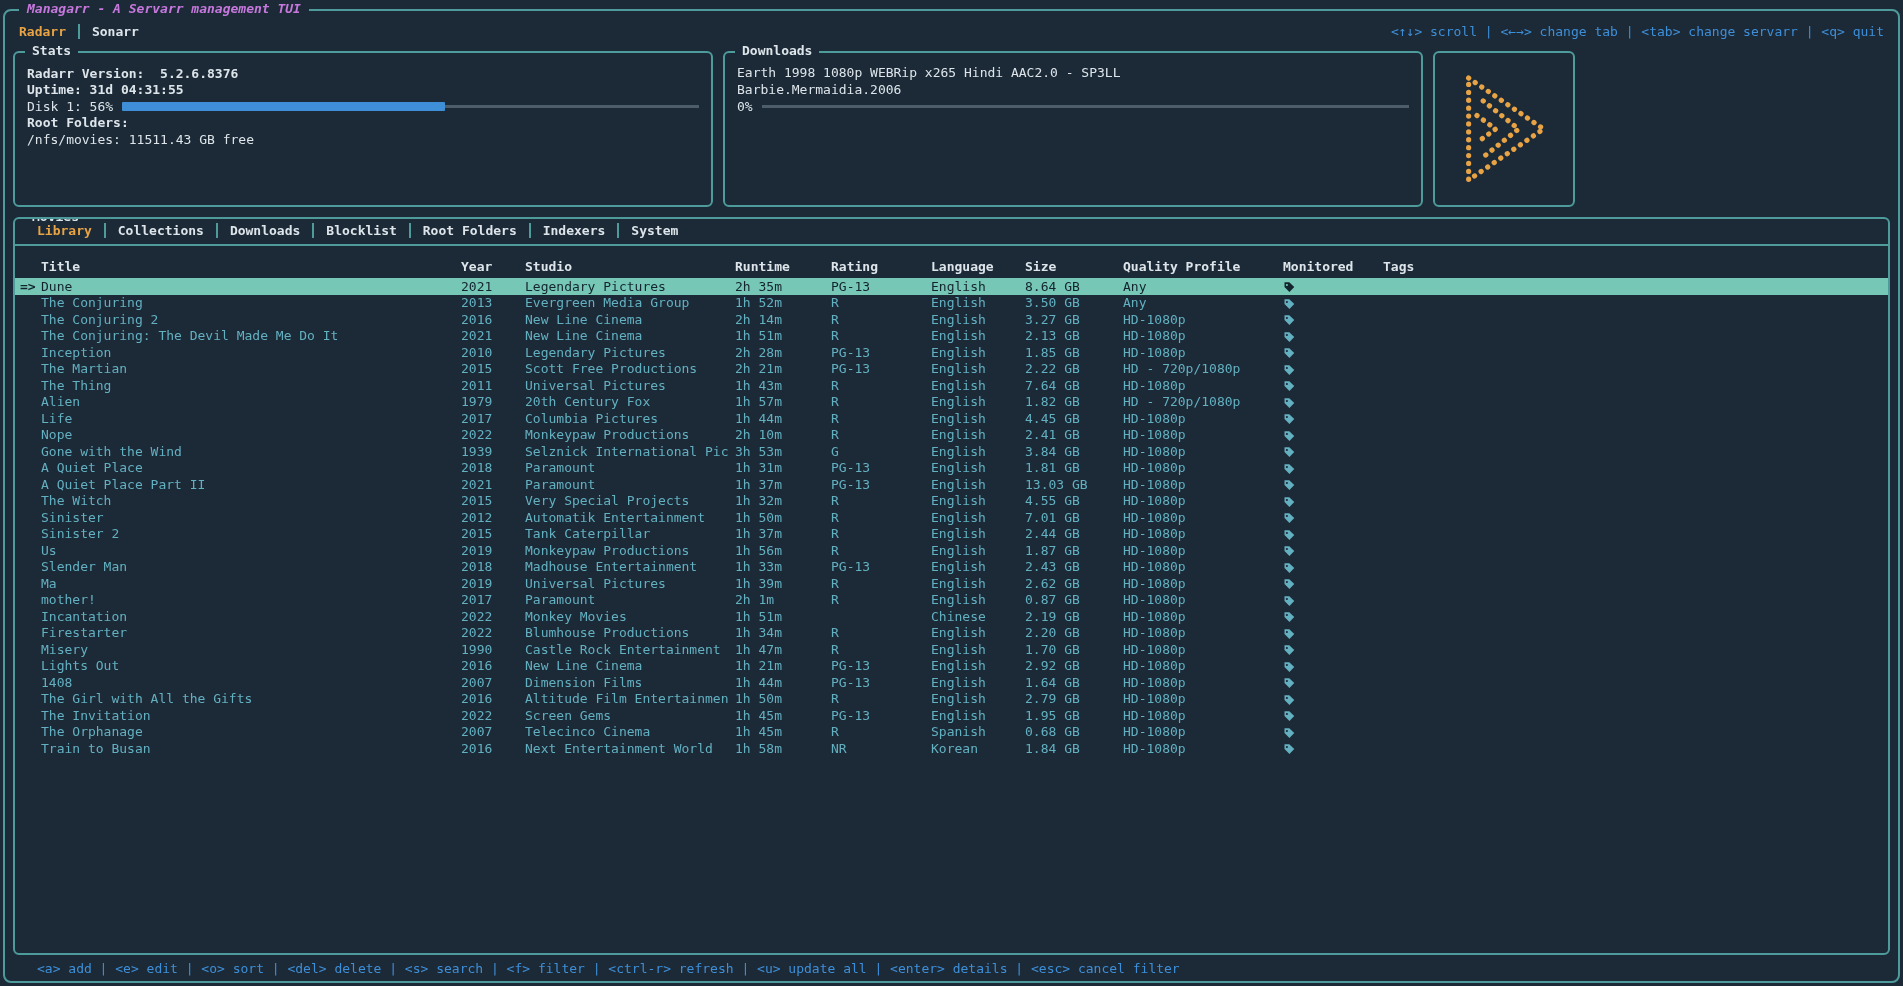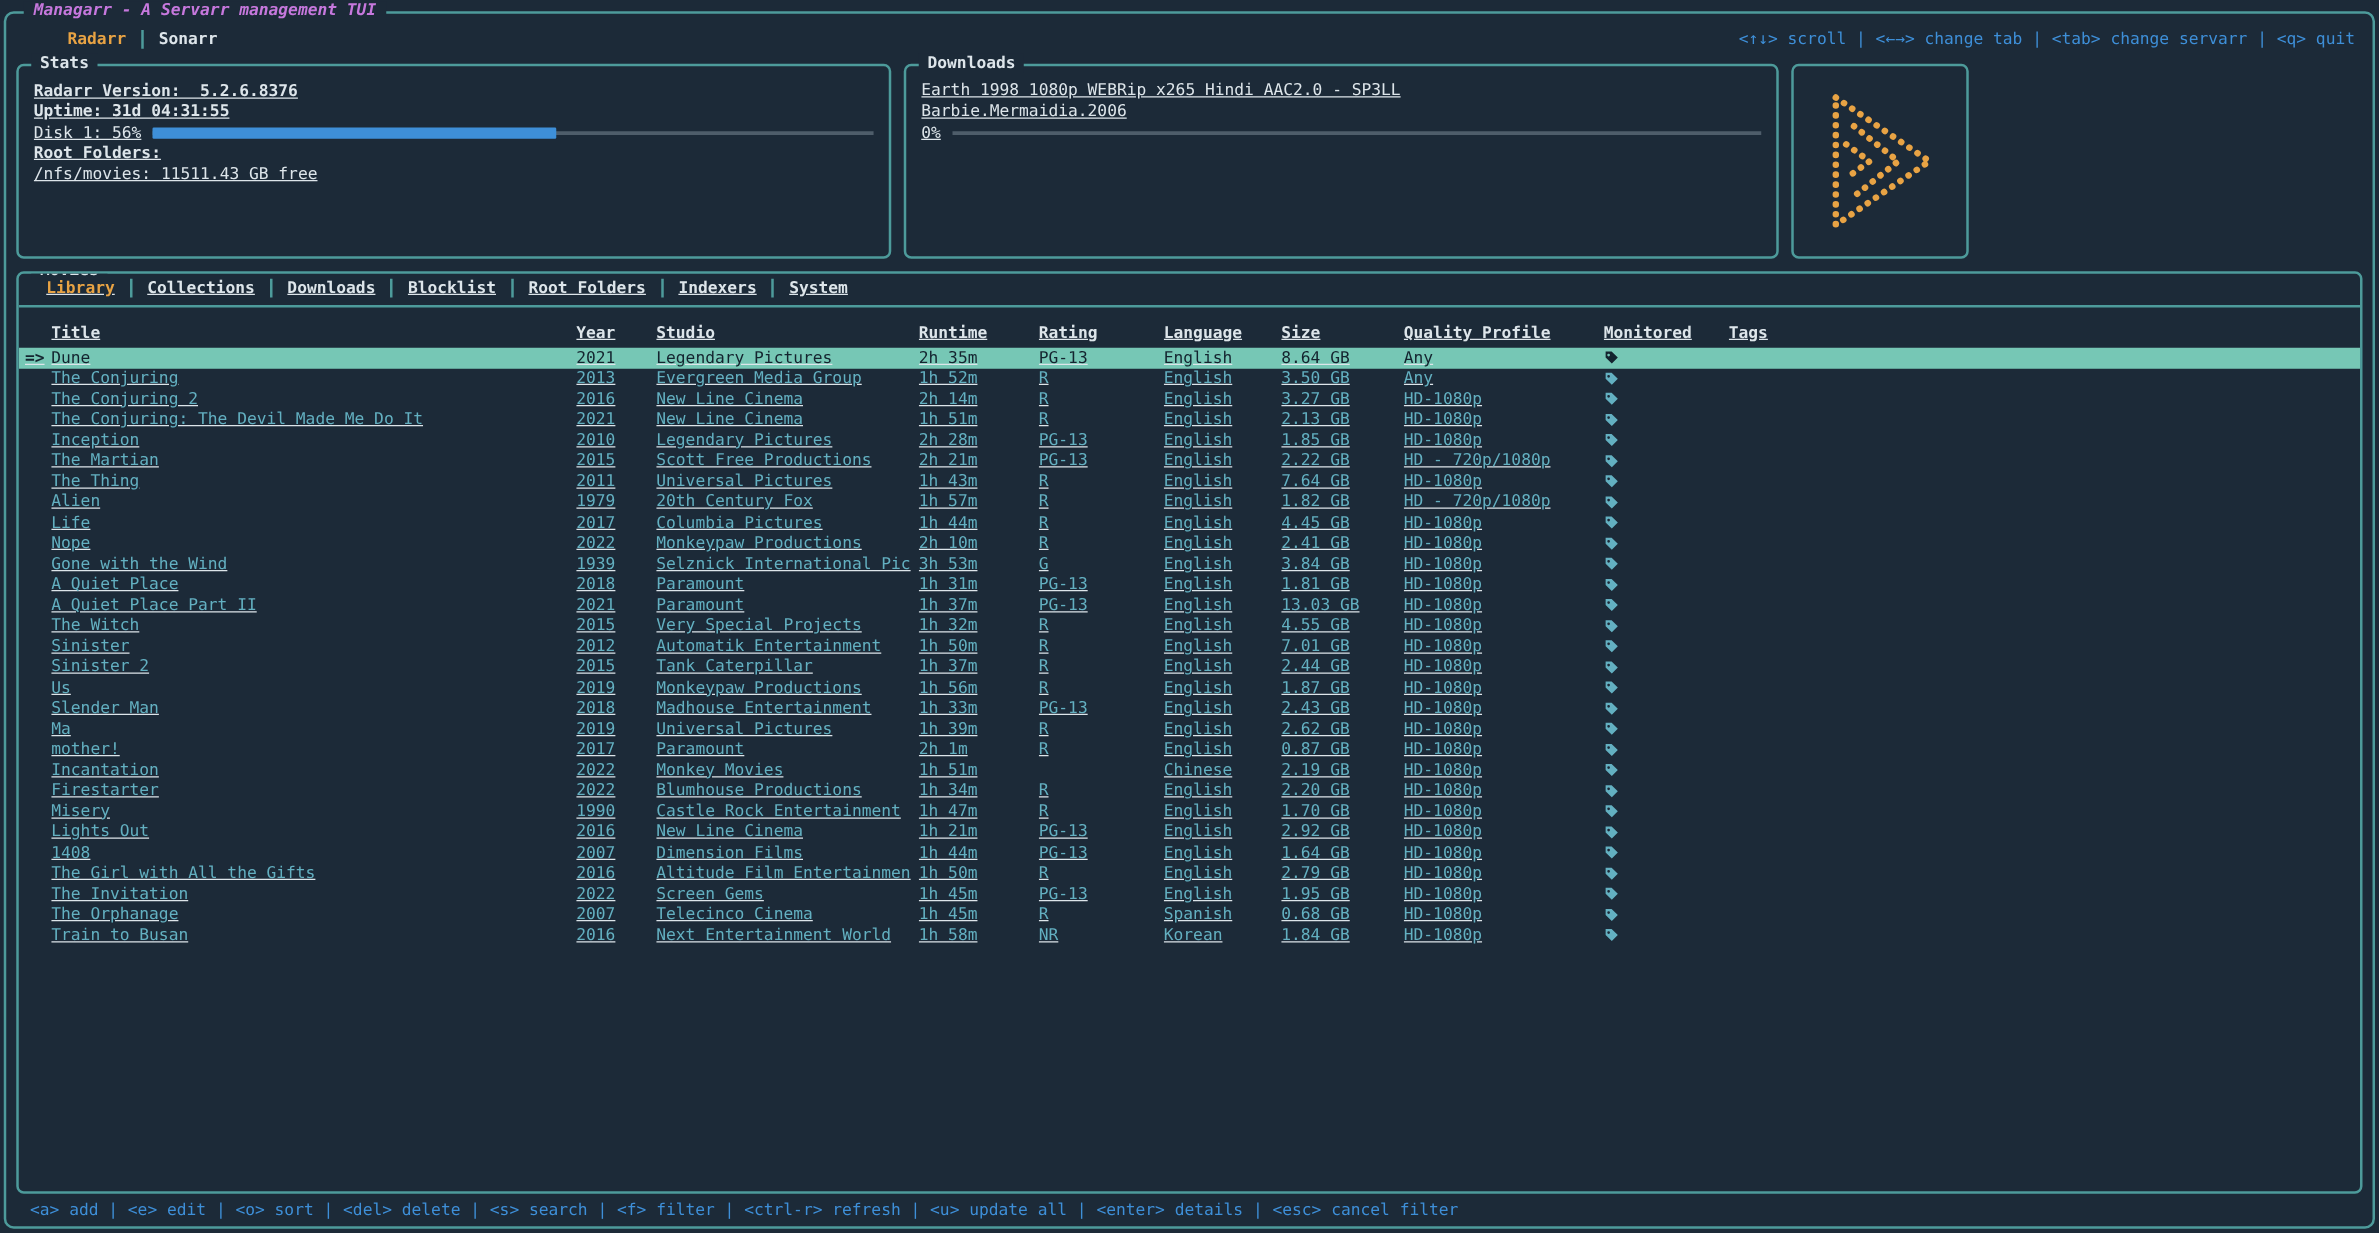--- a/index.html
+++ b/index.html
@@ -8,26 +8,26 @@
     --sel-bg:#76c7b5; --sel-fg:#14242f; --track:#4e5d6a;
   }
   *{box-sizing:border-box;margin:0;padding:0;}
   html,body{width:1903px;height:986px;background:var(--bg);overflow:hidden;}
   body{font-family:"DejaVu Sans Mono","Liberation Mono",monospace;font-size:13px;color:var(--fg);position:relative;}
   .app{position:absolute;top:9px;left:3px;width:1897px;bottom:3px;border:2px solid var(--border);border-radius:8px;display:flex;flex-direction:column;}
   .frame-title{position:absolute;top:-10px;left:14px;background:var(--bg);padding:0 8px;color:var(--magenta);font-style:italic;font-weight:bold;white-space:pre;}
   .topbar{display:flex;align-items:center;padding:8px 14px 0 14px;height:32px;flex:0 0 auto;}
   .servarr-tabs{display:flex;align-items:center;}
   .servarr-tab{font-weight:bold;padding:0 12px;cursor:default;}
-  .servarr-tab:first-child{padding-left:0;margin-left:35px;}
+  .servarr-tab:first-child{padding-left:0;}
   .servarr-tab + .servarr-tab{border-left:2px solid var(--border);}
   .servarr-tab.active{color:var(--orange);}
   .global-shortcuts{margin-left:auto;color:var(--blue);white-space:pre;}
   .top-row{display:flex;gap:10px;margin:8px 8px 0 8px;height:156px;flex:0 0 auto;}
-  .panel{position:relative;border:2px solid var(--border);border-radius:6px;background:var(--bg);text-decoration:underline;}
+  .panel{position:relative;border:2px solid var(--border);border-radius:6px;background:var(--bg);}
   .panel-title{position:absolute;top:-10px;left:10px;background:var(--bg);padding:0 7px;font-weight:bold;white-space:pre;}
   .stats-panel{width:700px;padding:12px 12px 0 12px;}
   .downloads-panel{width:700px;padding:12px 12px 0 12px;}
   .logo-panel{width:142px;display:flex;align-items:center;justify-content:center;}
   .stats-line{height:16.5px;display:flex;align-items:center;white-space:pre;overflow:hidden;}
   .bold{font-weight:bold;}
   .bar{position:relative;flex:1;height:16px;margin-left:9px;}
   .bar-track{position:absolute;left:0;right:0;top:6.5px;height:3px;background:var(--track);}
   .bar-fill{position:absolute;left:0;top:3.5px;height:9px;background:var(--blue);border-radius:1px;}
   .dl-name{height:16.5px;white-space:nowrap;overflow:hidden;}
@@ -38,21 +38,21 @@
   .movie-tab + .movie-tab{border-left:2px solid var(--border);}
   .movie-tab.active{color:var(--orange);}
   .thead,.trow{display:grid;grid-template-columns:26px 420px 64px 210px 96px 100px 94px 98px 160px 100px minmax(0,1fr);align-items:center;}
   .thead{font-weight:bold;height:32px;padding-top:8px;flex:0 0 auto;}
   .tbody{flex:1 1 auto;overflow:hidden;}
   .trow{height:16.5px;color:var(--cyan);}
   .trow.selected{background:var(--sel-bg);color:var(--sel-fg);}
   .c{white-space:nowrap;overflow:hidden;}
   .c.gutter{font-weight:bold;padding-left:5px;}
   .c svg{display:inline-block;vertical-align:middle;}
-  .helpbar{height:26px;flex:0 0 auto;display:flex;align-items:center;padding:0 19px;color:var(--blue);white-space:pre;overflow:hidden;}
+  .helpbar{height:26px;flex:0 0 auto;display:flex;align-items:center;padding:0 32px;color:var(--blue);white-space:pre;overflow:hidden;}
 </style>
 </head>
 <body>
 
 <div class="app">
   <span class="frame-title">Managarr - A Servarr management TUI</span>
 
   <div class="topbar">
     <div class="servarr-tabs">
         <span class="servarr-tab active">Radarr</span>

